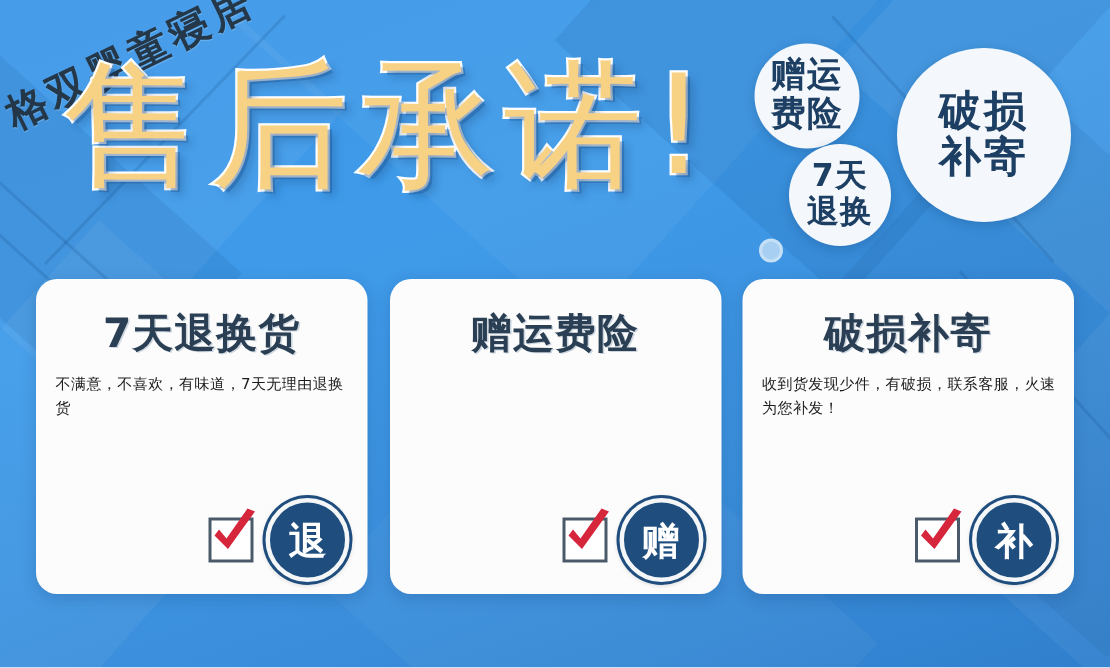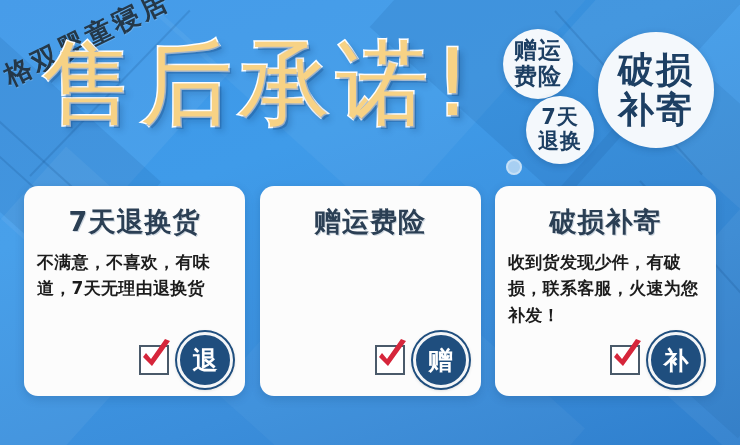--- a/index.html
+++ b/index.html
@@ -106,21 +106,21 @@
   .badge-sm2 {
     left: 526px; top: 96px;
     width: 68px; height: 68px;
     font-size: 21px;
     line-height: 1.12;
     letter-spacing: 1px;
   }
   .badge-lg {
     left: 598px; top: 32px;
     width: 116px; height: 116px;
-    font-size: 36px;
+    font-size: 28px;
     line-height: 1.1;
     letter-spacing: 2px;
   }
   .dot-deco {
     position: absolute;
     left: 506px; top: 159px;
     width: 16px; height: 16px;
     border-radius: 50%;
     background: rgba(255,255,255,0.55);
     box-shadow: inset 0 0 0 2px rgba(255,255,255,0.35);
@@ -149,23 +149,23 @@
     margin: 18px 0 0 0;
     text-align: center;
     font-size: 27px;
     font-weight: bold;
     letter-spacing: 1px;
     color: #2b3f54;
     text-shadow: 1px 1px 0 rgba(200,210,220,0.9);
   }
   .card-body {
     margin: 9px 12px 6px 13px;
-    font-size: 17px;
+    font-size: 10px;
     line-height: 1.55;
-    font-weight: bold;
+    font-weight: normal;
     color: #1c1c1c;
     letter-spacing: 0.3px;
   }
   .card-foot {
     position: absolute;
     right: 12px;
     bottom: 8px;
     display: flex;
     align-items: center;
     gap: 8px;

